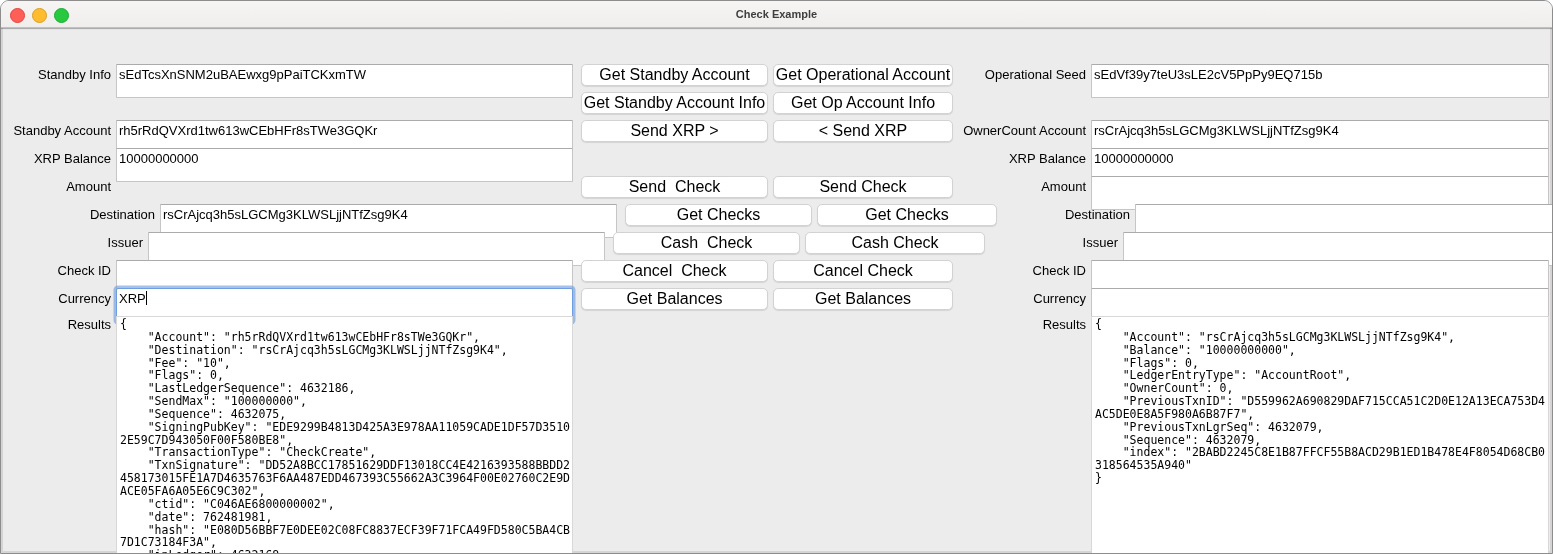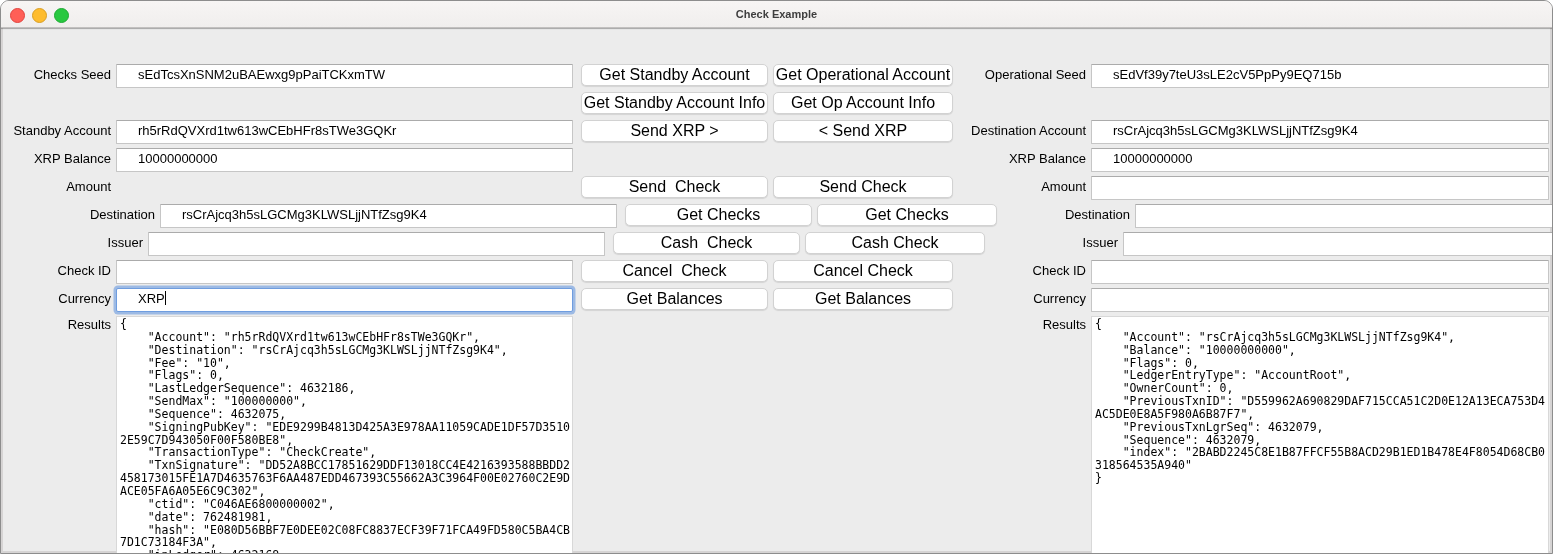--- a/index.html
+++ b/index.html
@@ -27,23 +27,23 @@
     box-shadow:inset 0 2px 1px -1px rgba(0,0,0,.30),
                inset 2px 0 0 #d6d4d4,inset -2px 0 0 #d6d4d4,inset 0 -2px 0 #d6d4d4;
   }
   .lbl{
     position:absolute;font-size:13px;color:#000;line-height:22px;
     text-align:right;white-space:nowrap;
   }
   .lbl.left{left:0;width:110px;}
   .lbl.right{left:935px;width:150px;}
   .entry{
-    position:absolute;height:24px;box-sizing:border-box;background:#fff;
+    position:absolute;height:34px;box-sizing:border-box;background:#fff;
     border:1px solid #c6c6c6;border-top-color:#ababab;border-radius:1px;
-    font-size:13px;line-height:20px;color:#000;padding:0 21px;
+    font-size:13px;line-height:20px;color:#000;padding:0 2px;
     overflow:hidden;white-space:nowrap;
   }
   .entry.lcol{left:115px;width:457px;}
   .entry.rcol{left:1090px;width:458px;}
   .entry.focused{
     border:1px solid #6f9ddf;
     box-shadow:0 0 0 2.5px rgba(115,160,225,.65);
     border-radius:2px;
   }
   .caret{display:inline-block;width:1px;height:14px;background:#000;
@@ -78,21 +78,21 @@
     <div class="lights">
       <span class="light red"></span>
       <span class="light yellow"></span>
       <span class="light green"></span>
     </div>
     <div class="title">Check Example</div>
   </div>
 
   <div class="content">
 
-    <div class="lbl left r-seed">Checks Seed</div>
+    <div class="lbl left r-seed">Standby Info</div>
     <div class="lbl left r-acct">Standby Account</div>
     <div class="lbl left r-bal">XRP Balance</div>
     <div class="lbl left r-amt">Amount</div>
     <div class="lbl left r-dest">Destination</div>
     <div class="lbl left r-iss">Issuer</div>
     <div class="lbl left r-chk">Check ID</div>
     <div class="lbl left r-cur">Currency</div>
     <div class="lbl left r-res" style="line-height:15px;">Results</div>
 
     <div class="entry lcol r-seed">sEdTcsXnSNM2uBAEwxg9pPaiTCKxmTW</div>
@@ -135,21 +135,21 @@
     <div class="btn c2 r-seed">Get Operational Account</div>
     <div class="btn c2 r-b2">Get Op Account Info</div>
     <div class="btn c2 r-acct">&lt; Send XRP</div>
     <div class="btn c2 r-amt">Send Check</div>
     <div class="btn c2 r-dest">Get Checks</div>
     <div class="btn c2 r-iss">Cash Check</div>
     <div class="btn c2 r-chk">Cancel Check</div>
     <div class="btn c2 r-cur">Get Balances</div>
 
     <div class="lbl right r-seed">Operational Seed</div>
-    <div class="lbl right r-acct">Destination Account</div>
+    <div class="lbl right r-acct">OwnerCount Account</div>
     <div class="lbl right r-bal">XRP Balance</div>
     <div class="lbl right r-amt">Amount</div>
     <div class="lbl right r-dest">Destination</div>
     <div class="lbl right r-iss">Issuer</div>
     <div class="lbl right r-chk">Check ID</div>
     <div class="lbl right r-cur">Currency</div>
     <div class="lbl right r-res" style="line-height:15px;">Results</div>
 
     <div class="entry rcol r-seed">sEdVf39y7teU3sLE2cV5PpPy9EQ715b</div>
     <div class="entry rcol r-acct">rsCrAjcq3h5sLGCMg3KLWSLjjNTfZsg9K4</div>

